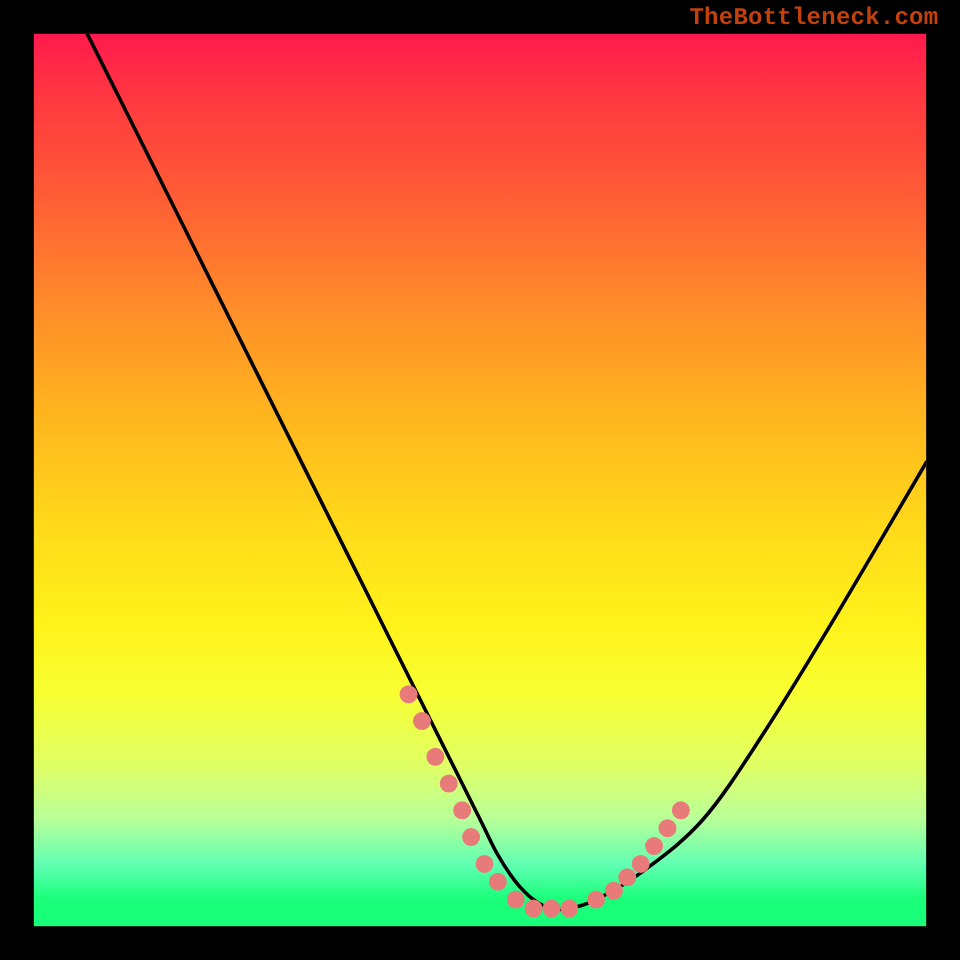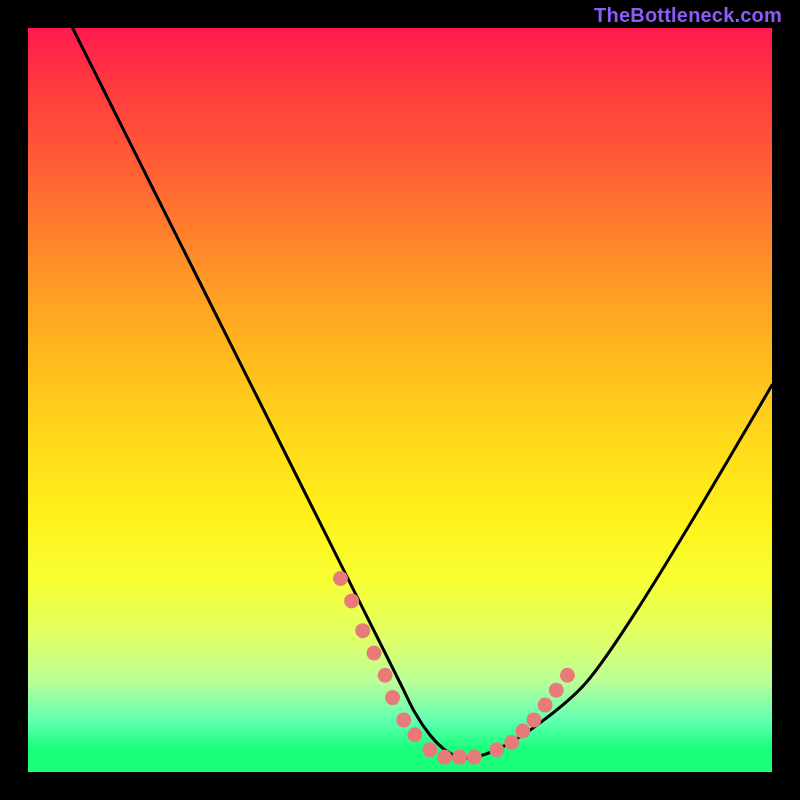--- a/index.html
+++ b/index.html
@@ -8,25 +8,26 @@
     height: 800px;
     background: #000;
     position: relative;
     font-family: Arial, Helvetica, sans-serif;
     overflow: hidden;
   }
   .watermark {
     position: absolute;
     top: 4px;
     right: 18px;
-    color: #8b5cf6;
+    color: #c2410c;
     font-size: 20px;
     font-weight: 600;
     z-index: 5;
     letter-spacing: 0.2px;
+    font-family: Liberation Mono, monospace;
   }
   .plot {
     position: absolute;
     left: 28px;
     top: 28px;
     width: 744px;
     height: 744px;
     overflow: hidden;
   }
   .gradient-fill {

